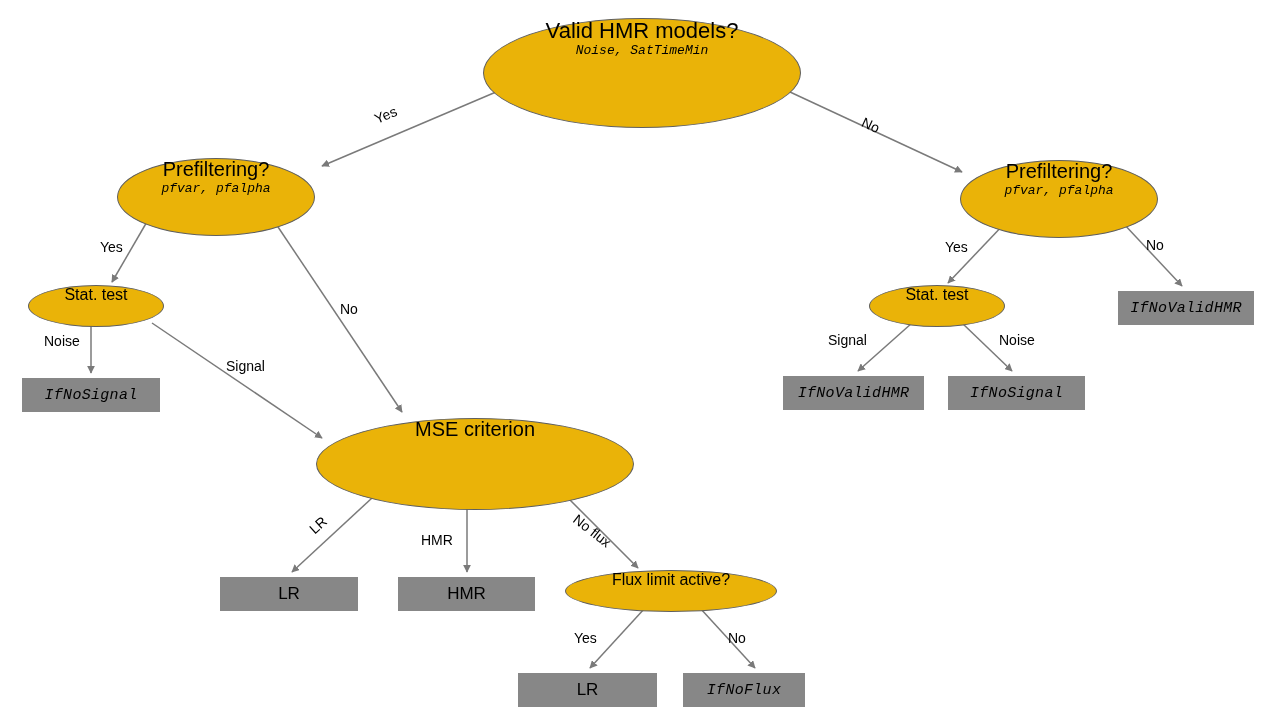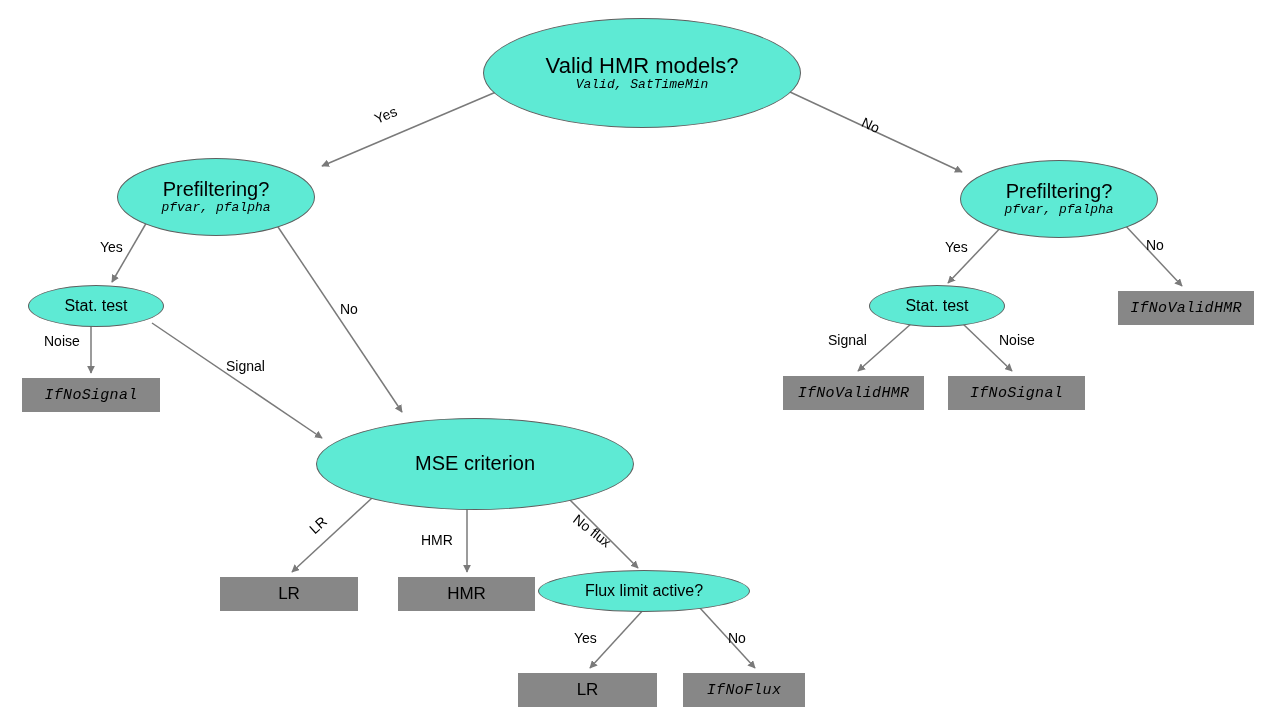--- a/index.html
+++ b/index.html
@@ -27,25 +27,25 @@
     height: 720px;
     pointer-events: none;
   }
 
   
   .node-ellipse {
     position: absolute;
     box-sizing: border-box;
     border: 1.6px solid #5f5f5f;
     border-radius: 50%;
-    background: #5eead4;
+    background: #eab308;
     display: flex;
     flex-direction: column;
     align-items: center;
-    justify-content: center;
+    justify-content: flex-start;
     text-align: center;
     line-height: 1.08;
   }
   .node-ellipse .title {
     font-family: "Liberation Sans", sans-serif;
     color: #000000;
     white-space: nowrap;
   }
   .node-ellipse .sub {
     font-family: "Liberation Mono", monospace;
@@ -160,21 +160,21 @@
   <div class="edge-label" style="left:421px; top:532px;">HMR</div>
 
   <div class="edge-label" style="left:580px; top:511px; transform: rotate(38deg);">No flux</div>
 
   <div class="edge-label" style="left:574px; top:630px;">Yes</div>
 
   <div class="edge-label" style="left:728px; top:630px;">No</div>
 
   <div class="node-ellipse" style="left:483px; top:18px; width:318px; height:110px;">
     <div class="title" style="font-size:22px;">Valid HMR models?</div>
-    <div class="sub" style="font-size:13px;">Valid, SatTimeMin</div>
+    <div class="sub" style="font-size:13px;">Noise, SatTimeMin</div>
   </div>
 
   <div class="node-ellipse" style="left:117px; top:158px; width:198px; height:78px;">
     <div class="title" style="font-size:20px;">Prefiltering?</div>
     <div class="sub" style="font-size:13px;">pfvar, pfalpha</div>
   </div>
 
   <div class="node-ellipse" style="left:960px; top:160px; width:198px; height:78px;">
     <div class="title" style="font-size:20px;">Prefiltering?</div>
     <div class="sub" style="font-size:13px;">pfvar, pfalpha</div>
@@ -185,21 +185,21 @@
   </div>
 
   <div class="node-ellipse" style="left:869px; top:285px; width:136px; height:42px;">
     <div class="title" style="font-size:16px;">Stat. test</div>
   </div>
 
   <div class="node-ellipse" style="left:316px; top:418px; width:318px; height:92px;">
     <div class="title" style="font-size:20px;">MSE criterion</div>
   </div>
 
-  <div class="node-ellipse" style="left:538px; top:570px; width:212px; height:42px;">
+  <div class="node-ellipse" style="left:565px; top:570px; width:212px; height:42px;">
     <div class="title" style="font-size:16px;">Flux limit active?</div>
   </div>
 
   <div class="node-box" style="left:22px; top:378px; width:138px; height:34px;">
     <span class="label-code">IfNoSignal</span>
   </div>
 
   <div class="node-box" style="left:1118px; top:291px; width:136px; height:34px;">
     <span class="label-code">IfNoValidHMR</span>
   </div>

